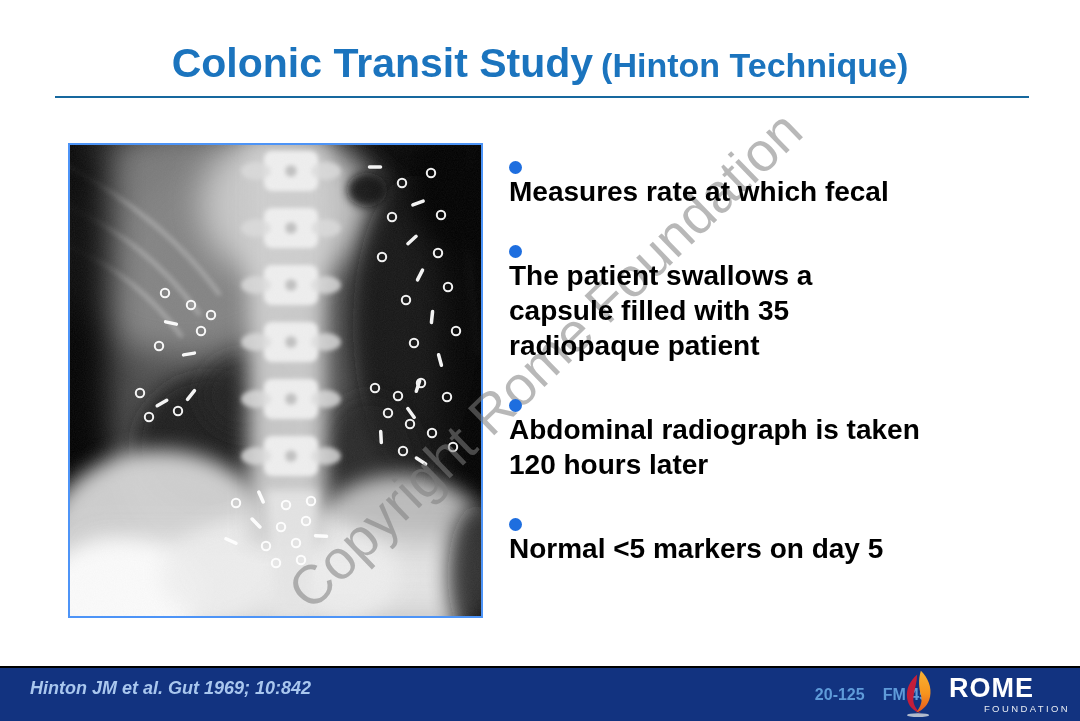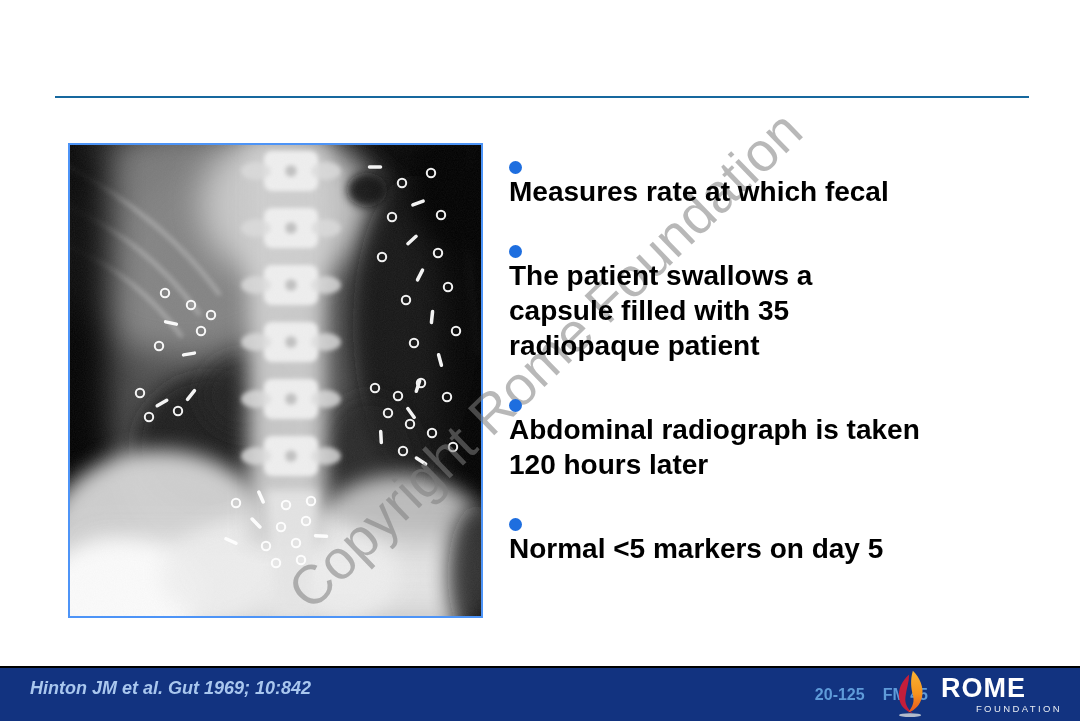--- a/index.html
+++ b/index.html
@@ -46,31 +46,34 @@
   }
   .citation{
     position:absolute;left:30px;top:0;bottom:12px;display:flex;align-items:center;
     font-size:18px;font-weight:bold;font-style:italic;color:var(--citation-blue);
   }
   .codes{
     position:absolute;right:152px;top:0;bottom:0;display:flex;align-items:center;gap:18px;
     font-size:16px;font-weight:bold;color:var(--code-blue);
   }
   .logo{
-    position:absolute;right:18px;top:0;bottom:0;display:flex;align-items:center;gap:13px;
+    position:absolute;right:10px;top:0;bottom:0;display:flex;align-items:center;gap:13px;
   }
   .logo-text{display:flex;flex-direction:column;line-height:1;}
   .logo-rome{font-size:27px;font-weight:bold;color:#fff;letter-spacing:1px;}
   .logo-foundation{font-size:9.5px;color:#e8ecf2;letter-spacing:2.4px;margin-top:2px;padding-left:35px;}
 </style>
 </head>
 <body>
 
 <div class="slide">
 
+  <h1 class="title" style="margin:0;">
+    <span class="title-main">Colonic Transit Study</span><span class="title-paren">(Hinton Technique)</span>
+  </h1>
   <div class="rule"></div>
 
   <div class="xray">
     <svg width="411" height="471" viewBox="0 0 411 471" preserveAspectRatio="none">
       <defs>
         <filter id="b2" x="-30%" y="-30%" width="160%" height="160%">
             <feGaussianBlur stdDeviation="2"></feGaussianBlur>
           </filter>
         <filter id="b5" x="-40%" y="-40%" width="180%" height="180%">
             <feGaussianBlur stdDeviation="5"></feGaussianBlur>

